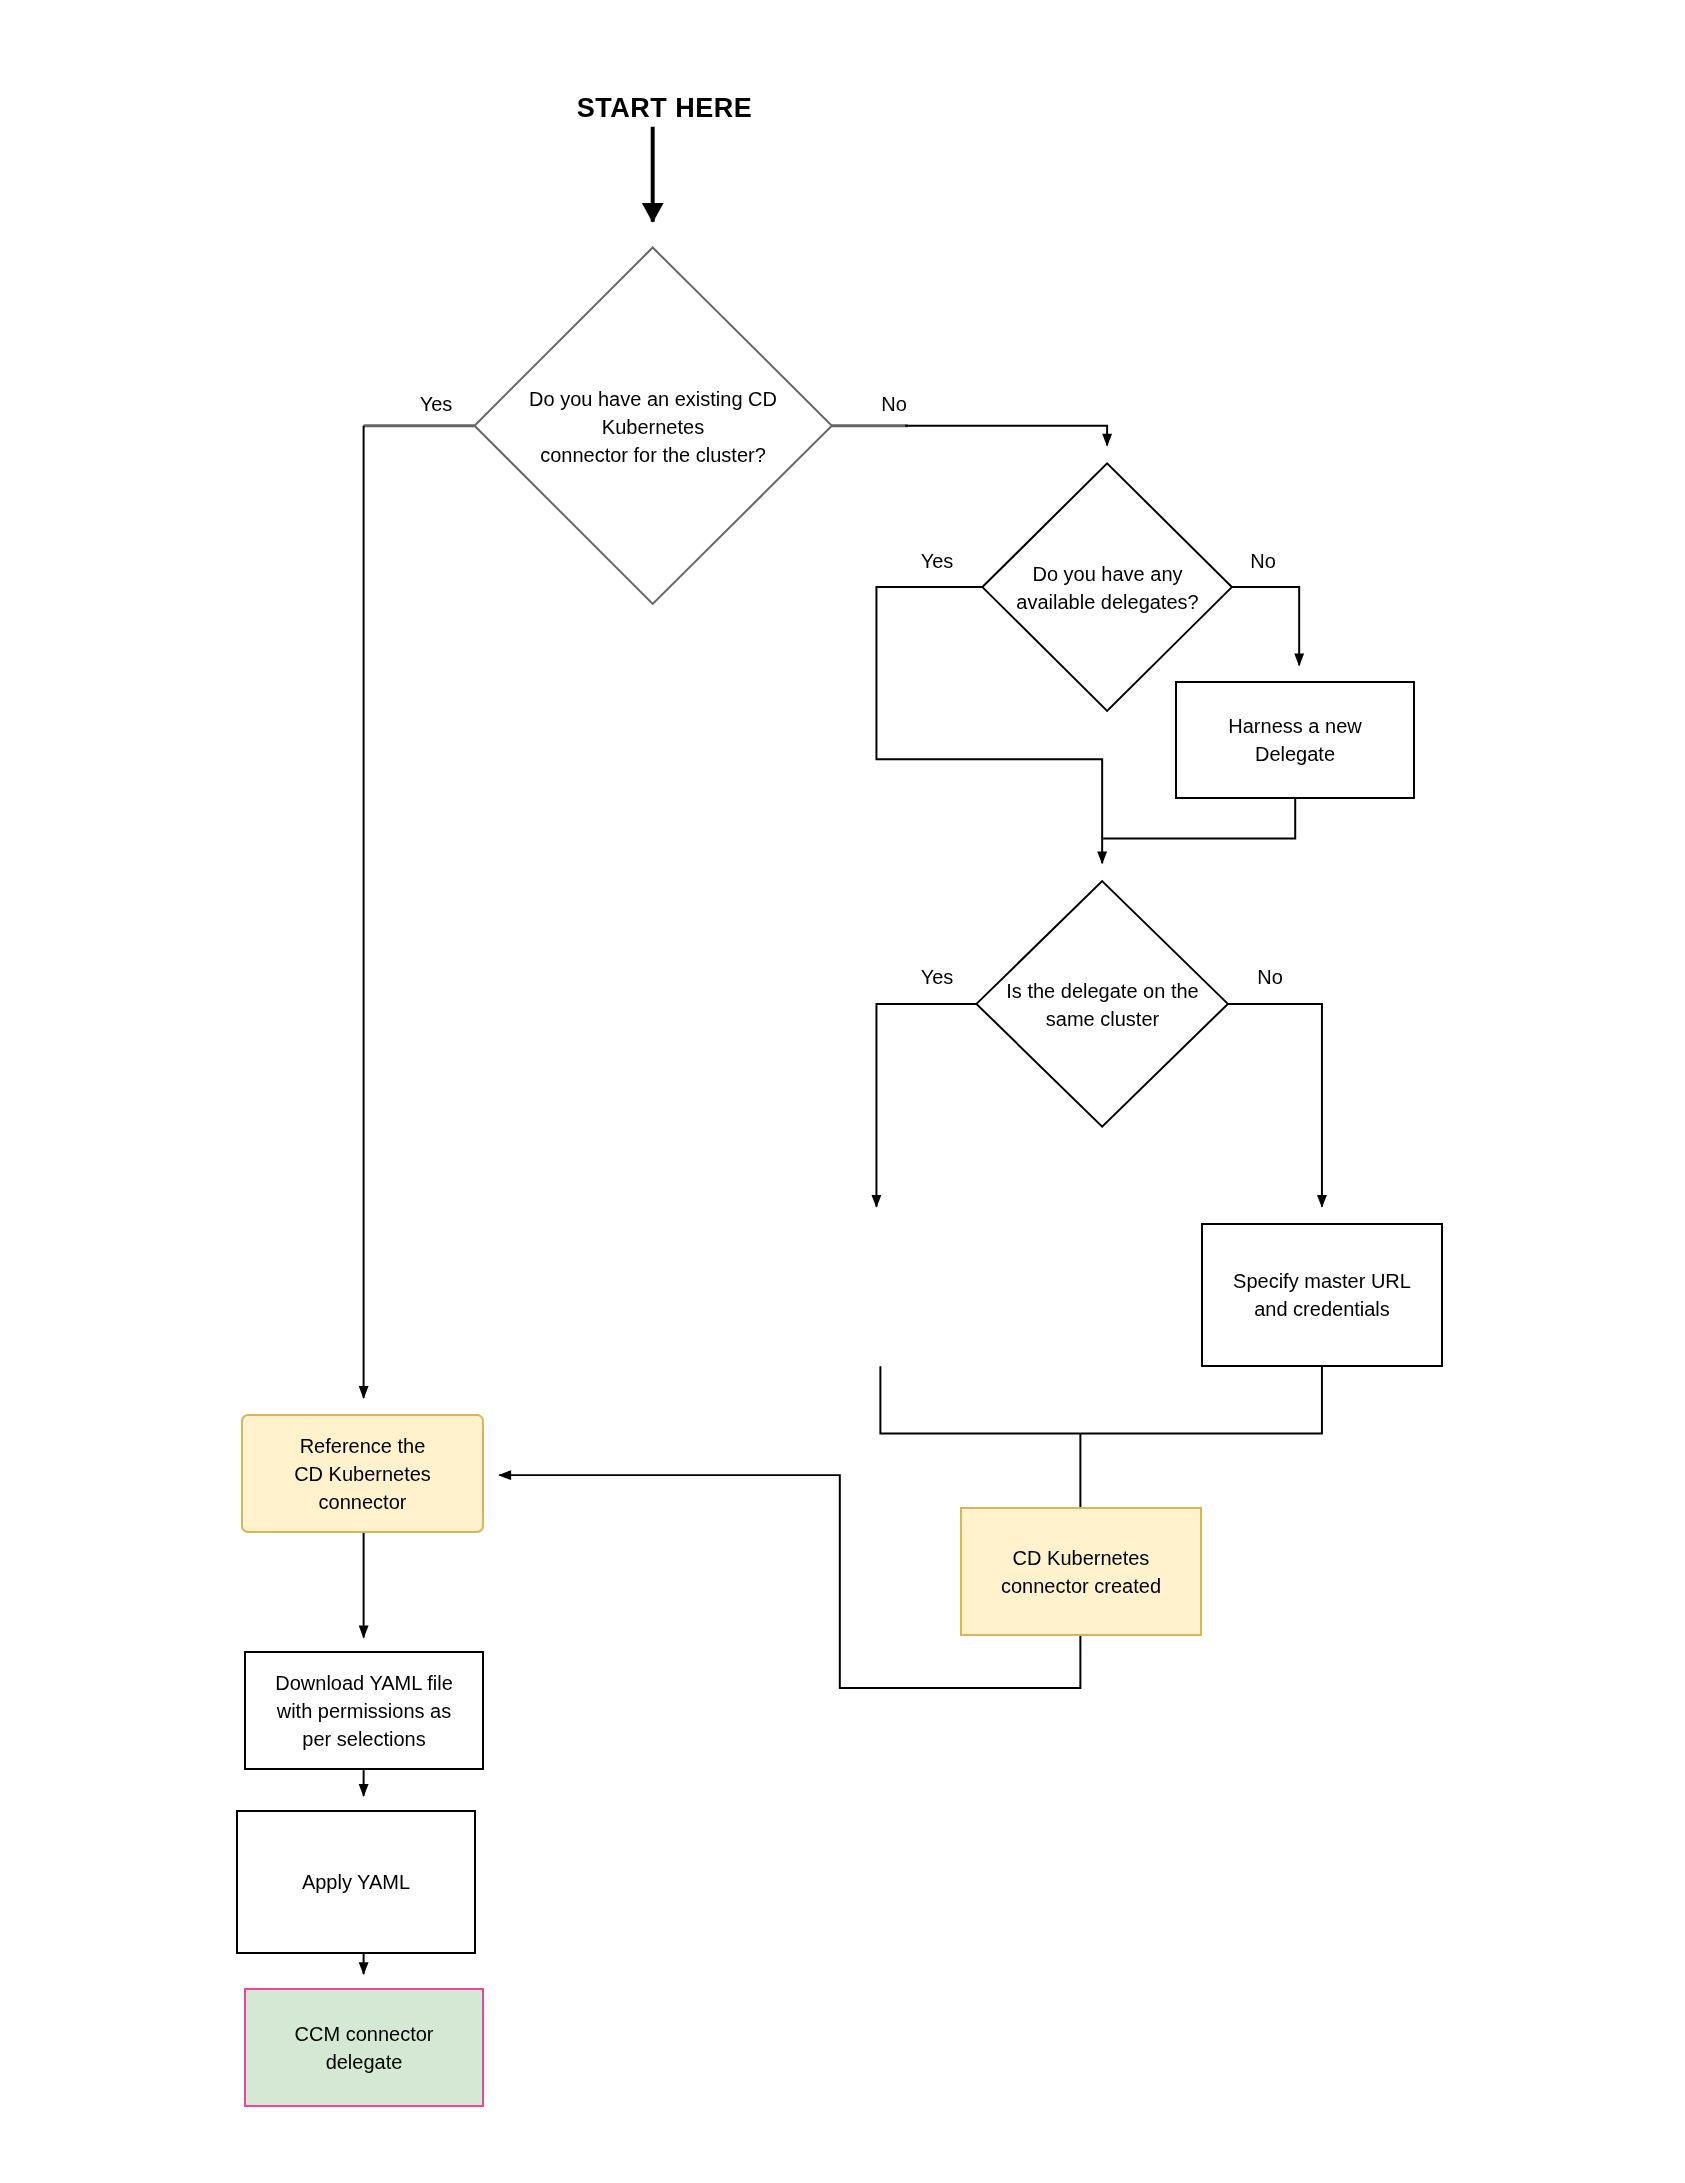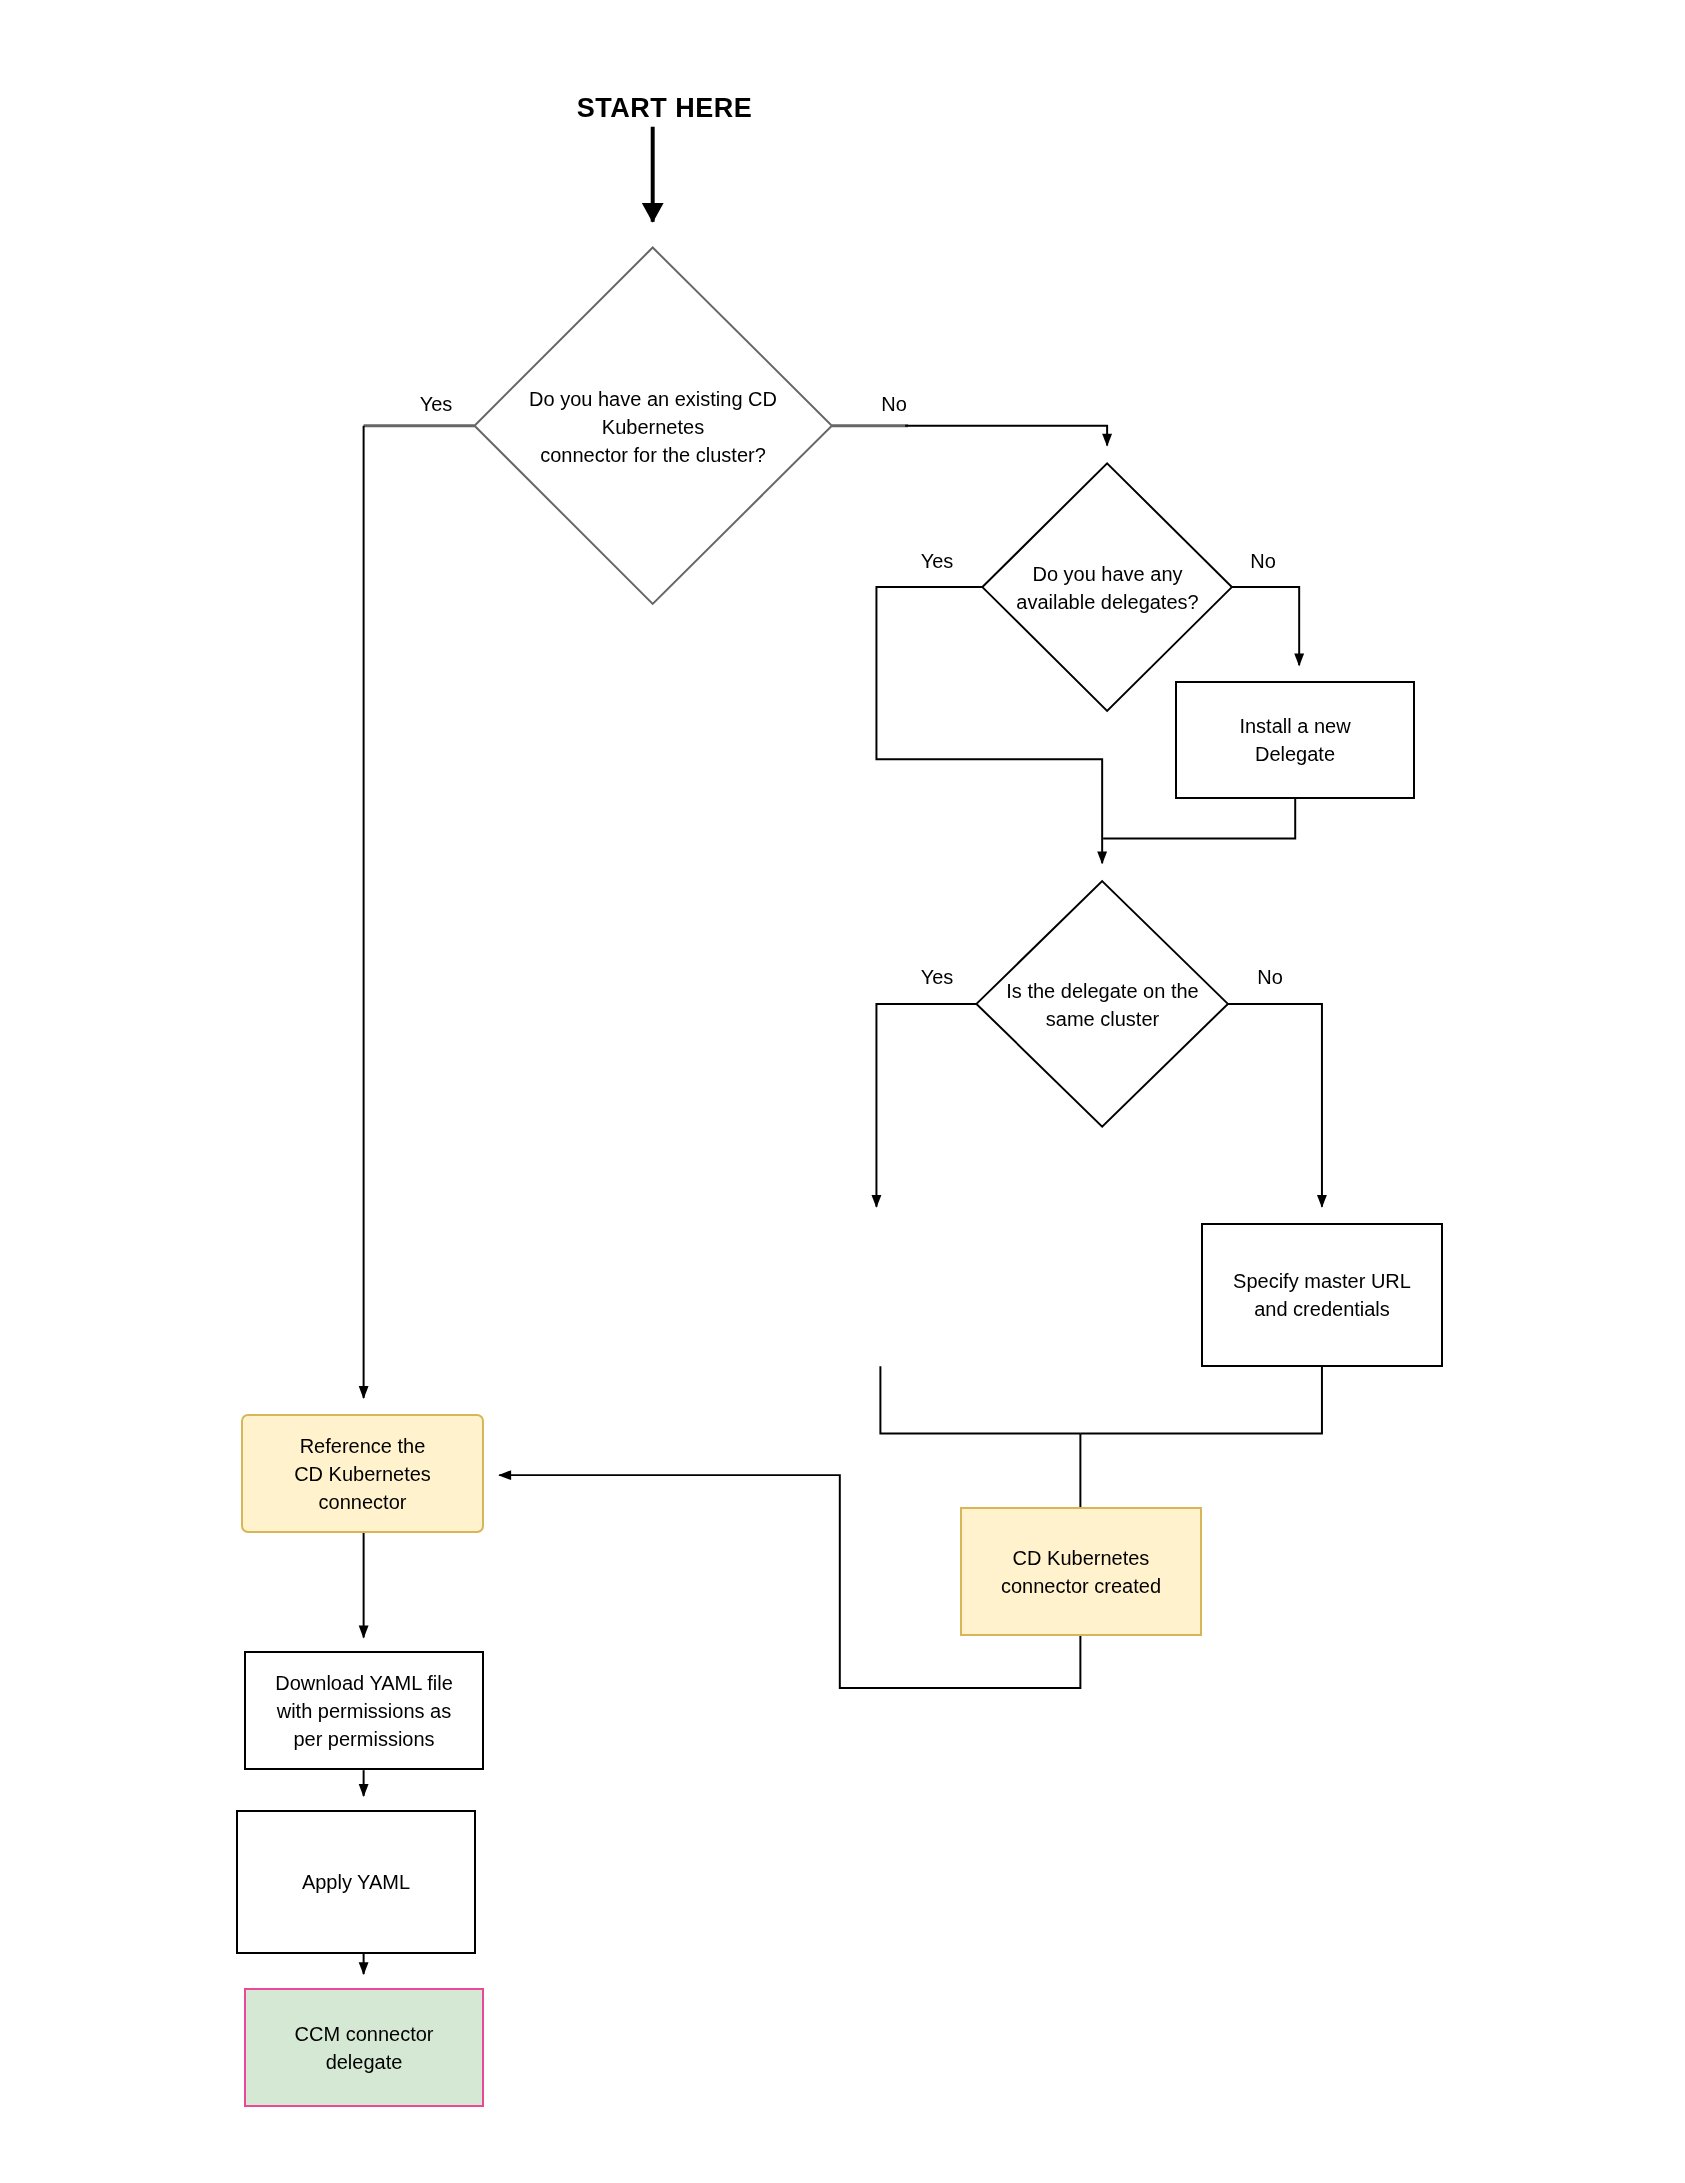--- a/index.html
+++ b/index.html
@@ -111,21 +111,21 @@
 
   <div class="diamond-text" style="left:936px;top:977px;width:277px;">
     <div class="node-lines">
       <span>Is the delegate on the</span>
       <span>same cluster</span>
     </div>
   </div>
 
   <div class="node" style="left:1147px;top:681px;width:240px;height:118px;">
     <div class="node-lines">
-      <span>Install a new</span>
+      <span>Harness a new</span>
       <span>Delegate</span>
     </div>
   </div>
 
 
   <div class="node" style="left:1173px;top:1223px;width:242px;height:144px;">
     <div class="node-lines">
       <span>Specify master URL</span>
       <span>and credentials</span>
     </div>
@@ -143,21 +143,21 @@
       <span>Reference the</span>
       <span>CD Kubernetes</span>
       <span>connector</span>
     </div>
   </div>
 
   <div class="node" style="left:216px;top:1651px;width:240px;height:119px;">
     <div class="node-lines">
       <span>Download YAML file</span>
       <span>with permissions as</span>
-      <span>per permissions</span>
+      <span>per selections</span>
     </div>
   </div>
 
   <div class="node" style="left:208px;top:1810px;width:240px;height:144px;">
     <div class="node-lines">
       <span>Apply YAML</span>
     </div>
   </div>
 
   <div class="node accent-green" style="left:216px;top:1988px;width:240px;height:119px;">

